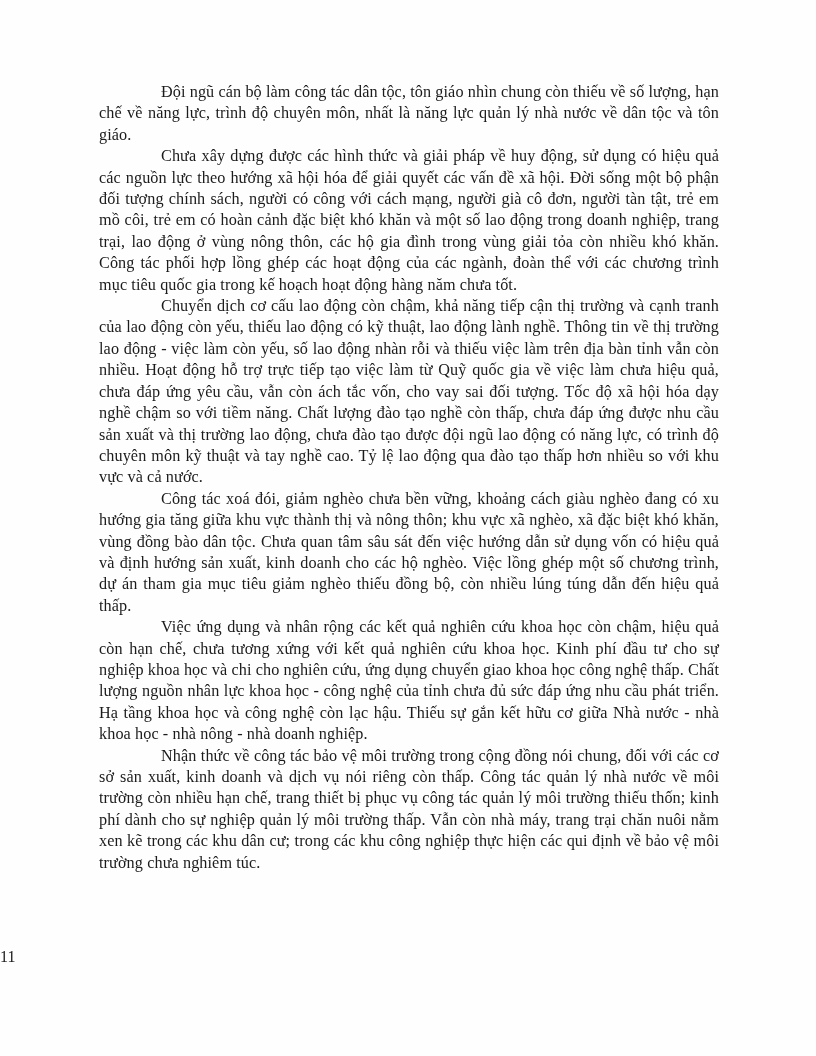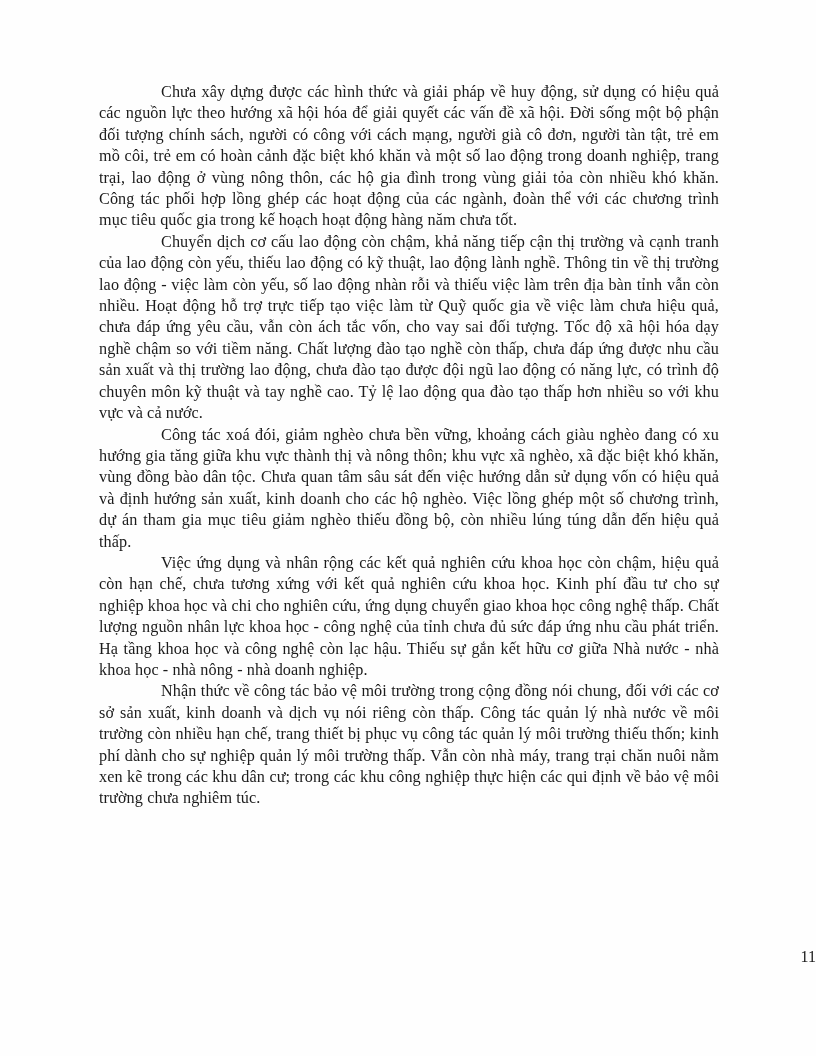--- a/index.html
+++ b/index.html
@@ -31,30 +31,31 @@
     padding: 0;
     text-indent: 62px;
   }
   .lead-italic {
   }
   .page-number {
     position: absolute;
     left: 0;
     width: 816px;
     top: 948px;
-    text-align: right;
+    text-align: left;
     font-size: 16px;
     color: #1b1b1b;
   }
 </style>
 </head>
 <body>
 
 <div class="page">
   <div class="text-block">
+    <p class="para"><span class="lead-italic"></span><span>Đội ngũ cán bộ làm công tác dân tộc, tôn giáo nhìn chung còn thiếu về số lượng, hạn chế về năng lực, trình độ chuyên môn, nhất là năng lực quản lý nhà nước về dân tộc và tôn giáo.</span></p>
     <p class="para"><span class="lead-italic">Chưa xây dựng được các hình thức và giải pháp về huy động, sử dụng có hiệu quả các nguồn lực theo hướng xã hội hóa để giải quyết các vấn đề xã hội.</span><span> Đời sống một bộ phận đối tượng chính sách, người có công với cách mạng, người già cô đơn, người tàn tật, trẻ em mồ côi, trẻ em có hoàn cảnh đặc biệt khó khăn và một số lao động trong doanh nghiệp, trang trại, lao động ở vùng nông thôn, các hộ gia đình trong vùng giải tỏa còn nhiều khó khăn. Công tác phối hợp lồng ghép các hoạt động của các ngành, đoàn thể với các chương trình mục tiêu quốc gia trong kế hoạch hoạt động hàng năm chưa tốt.</span></p>
     <p class="para"><span class="lead-italic">Chuyển dịch cơ cấu lao động còn chậm, khả năng tiếp cận thị trường và cạnh tranh của lao động còn yếu, thiếu lao động có kỹ thuật, lao động lành nghề.</span><span> Thông tin về thị trường lao động - việc làm còn yếu, số lao động nhàn rỗi và thiếu việc làm trên địa bàn tỉnh vẫn còn nhiều. Hoạt động hỗ trợ trực tiếp tạo việc làm từ Quỹ quốc gia về việc làm chưa hiệu quả, chưa đáp ứng yêu cầu, vẫn còn ách tắc vốn, cho vay sai đối tượng. Tốc độ xã hội hóa dạy nghề chậm so với tiềm năng. Chất lượng đào tạo nghề còn thấp, chưa đáp ứng được nhu cầu sản xuất và thị trường lao động, chưa đào tạo được đội ngũ lao động có năng lực, có trình độ chuyên môn kỹ thuật và tay nghề cao. Tỷ lệ lao động qua đào tạo thấp hơn nhiều so với khu vực và cả nước.</span></p>
     <p class="para"><span class="lead-italic">Công tác xoá đói, giảm nghèo chưa bền vững, khoảng cách giàu nghèo đang có xu hướng gia tăng</span><span> giữa khu vực thành thị và nông thôn; khu vực xã nghèo, xã đặc biệt khó khăn, vùng đồng bào dân tộc. Chưa quan tâm sâu sát đến việc hướng dẫn sử dụng vốn có hiệu quả và định hướng sản xuất, kinh doanh cho các hộ nghèo. Việc lồng ghép một số chương trình, dự án tham gia mục tiêu giảm nghèo thiếu đồng bộ, còn nhiều lúng túng dẫn đến hiệu quả thấp.</span></p>
     <p class="para"><span class="lead-italic">Việc ứng dụng và nhân rộng các kết quả nghiên cứu khoa học còn chậm, hiệu quả còn hạn chế, chưa tương xứng với kết quả nghiên cứu khoa học.</span><span> Kinh phí đầu tư cho sự nghiệp khoa học và chi cho nghiên cứu, ứng dụng chuyển giao khoa học công nghệ thấp. Chất lượng nguồn nhân lực khoa học - công nghệ của tỉnh chưa đủ sức đáp ứng nhu cầu phát triển. Hạ tầng khoa học và công nghệ còn lạc hậu. Thiếu sự gắn kết hữu cơ giữa Nhà nước - nhà khoa học - nhà nông - nhà doanh nghiệp.</span></p>
     <p class="para"><span class="lead-italic">Nhận thức về công tác bảo vệ môi trường trong cộng đồng nói chung, đối với các cơ sở sản xuất, kinh doanh và dịch vụ nói riêng còn thấp.</span><span> Công tác quản lý nhà nước về môi trường còn nhiều hạn chế, trang thiết bị phục vụ công tác quản lý môi trường thiếu thốn; kinh phí dành cho sự nghiệp quản lý môi trường thấp. Vẫn còn nhà máy, trang trại chăn nuôi nằm xen kẽ trong các khu dân cư; trong các khu công nghiệp thực hiện các qui định về bảo vệ môi trường chưa nghiêm túc.</span></p>
   </div>
   <div class="page-number">11</div>
 </div>
 
 </body></html>

